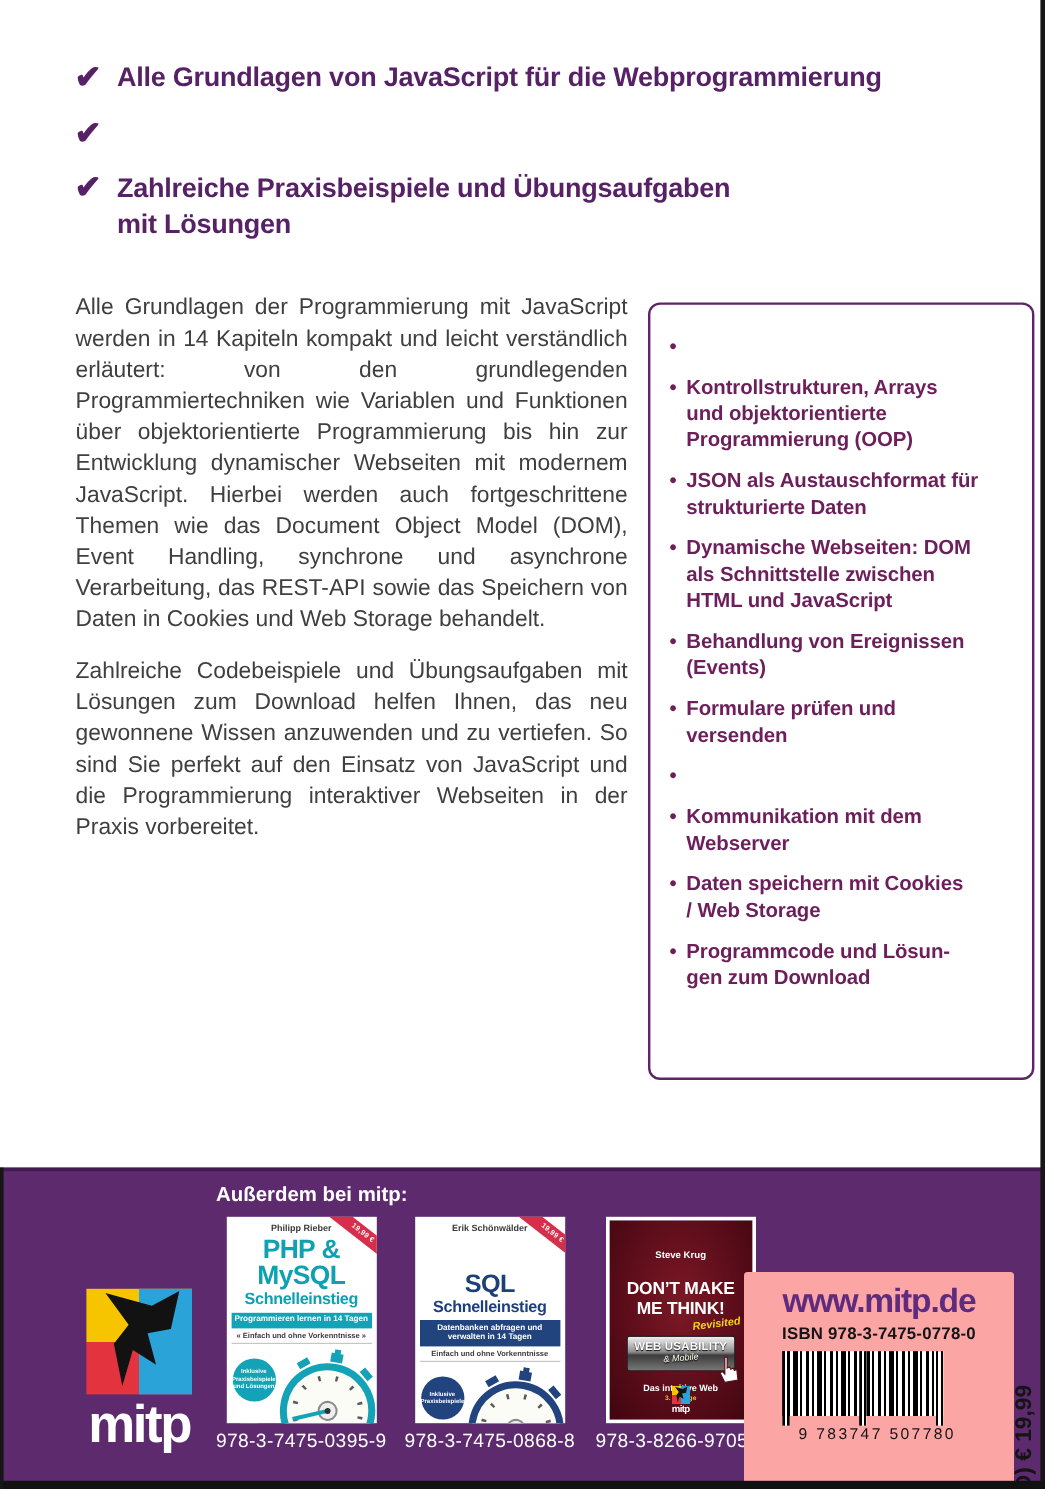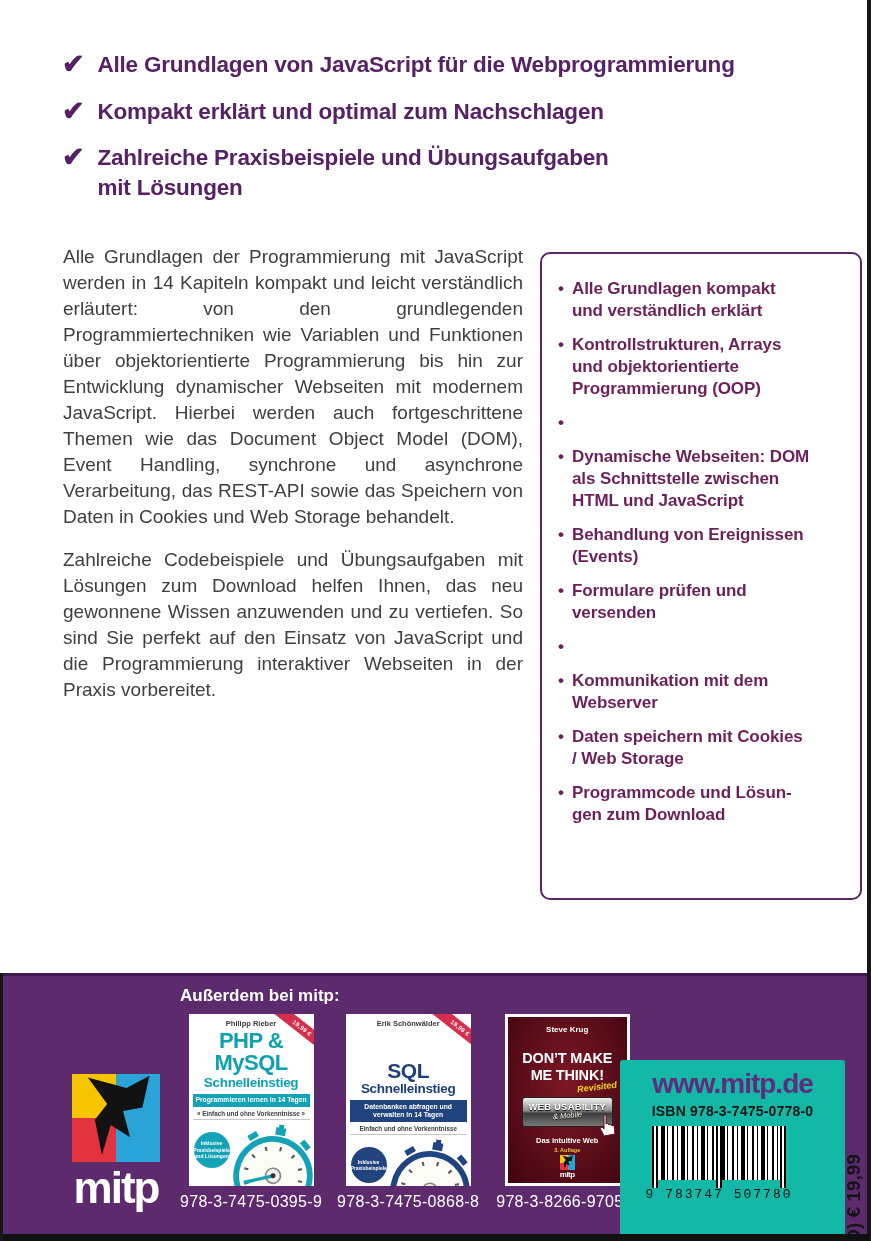--- a/index.html
+++ b/index.html
@@ -67,97 +67,96 @@
     background-image:linear-gradient(90deg,rgba(0,0,0,0) 50%,#2aa4d8 50%),
                      linear-gradient(180deg,#f7c500 50%,#e2333f 50%);}
   .mini-sq::after{content:"";position:absolute;inset:0;background:#121212;
     clip-path:polygon(18% 4%,62% 16%,88% 2%,80% 38%,58% 42%,66% 72%,44% 58%,34% 92%,26% 52%,40% 34%);}
   .mini-word{display:block;font-size:8px;font-weight:bold;color:#444;letter-spacing:-0.5px;}
   .ribbon{position:absolute;top:8px;right:-26px;transform:rotate(38deg);background:#d62f4b;
     color:#fff;font-weight:bold;font-size:6px;padding:3px 26px;letter-spacing:0.3px;}
   
   .cover.krug{background:radial-gradient(ellipse at 50% 42%,#7d1826 0%,#5c0d1a 55%,#3f050f 100%);
     border:3px solid #ffffff;padding-top:8px;}
-  .cv-author.white{color:#ffffff;font-size:8px;}
+  .cv-author.white{color:#ffffff;font-size:8px;margin-top:16px;}
   .cv-title.white{color:#ffffff;font-size:14.5px;letter-spacing:-0.2px;margin-top:16px;line-height:1.15;}
   .cv-revisited{color:#f5d417;font-style:italic;font-size:9px;font-weight:bold;
     transform:rotate(-7deg);margin:-1px 6px 0 auto;width:fit-content;}
   .cv-chrome{position:relative;margin:5px 10px 0 10px;background:linear-gradient(180deg,#f0f0f0 0%,#8e8e8e 45%,#3c3c3c 55%,#777 100%);
     border:1px solid #222;border-radius:3px;padding:3px 2px 6px 2px;}
   .cv-chrome-main{color:#ffffff;font-weight:bold;font-size:9.5px;letter-spacing:0.2px;
     text-shadow:0 1px 1px #000;}
   .cv-chrome-sub{color:#fffbe8;font-style:italic;font-size:7.5px;margin-top:-1px;
     transform:rotate(-5deg);text-shadow:0 1px 1px #000;}
   .cursor-icon{position:absolute;right:-6px;bottom:-12px;}
   .cv-tag-white{margin-top:9px;color:#ffffff;font-weight:bold;font-size:7.5px;}
   .cv-edition{margin-top:2px;color:#f0c23c;font-weight:bold;font-size:5.5px;}
   .mini-mitp.center{left:50%;transform:translateX(-50%);bottom:4px;}
   .mini-mitp.center .mini-word{color:#ffffff;}
   
-  .barcode-panel{position:absolute;left:620px;top:84px;width:225px;height:178px;background:#14b8a6;
+  .barcode-panel{position:absolute;left:620px;top:84px;width:225px;height:178px;background:#fca5a5;
     border-radius:3px;box-sizing:border-box;text-align:center;padding-top:10px;}
   .bp-url{color:#5e2b7e;font-weight:bold;font-size:28px;letter-spacing:-1px;line-height:1;}
   .bp-isbn{margin-top:5px;color:#141414;font-weight:bold;font-size:14px;letter-spacing:0.2px;}
   .bp-barcode{position:relative;width:150px;height:62px;margin:7px 0 0 24px;}
   .bp-bars{position:absolute;left:8px;top:0;width:134px;height:54px;
     background:repeating-linear-gradient(90deg,#000 0 2px,#fff 2px 5px,#000 5px 6px,#fff 6px 9px,
       #000 9px 13px,#fff 13px 15px,#000 15px 16px,#fff 16px 20px);}
   .bp-guard-l,.bp-guard-m,.bp-guard-r{position:absolute;top:0;width:6px;height:62px;
     background:repeating-linear-gradient(90deg,#000 0 2px,#fff 2px 4px);}
   .bp-guard-l{left:8px;} .bp-guard-m{left:72px;} .bp-guard-r{left:136px;}
-  .bp-digits{position:absolute;left:0;bottom:-14px;width:150px;color:#141414;font-size:13px;
-    letter-spacing:2px;font-family:Liberation Mono, monospace;}
+  .bp-digits{position:absolute;left:12px;bottom:-14px;width:150px;color:#141414;font-size:13px;
+    letter-spacing:2px;font-family:Liberation Sans, sans-serif;}
   .bp-price{position:absolute;right:2px;top:94px;transform:rotate(-90deg);transform-origin:right top;
     color:#141414;font-weight:bold;font-size:19px;white-space:nowrap;}
   
   .edge-right{position:absolute;right:0;top:0;width:4px;height:1241px;background:#161616;}
   .edge-bottom{position:absolute;left:0;bottom:0;width:871px;height:7px;background:#111111;}
   .edge-left{position:absolute;left:0;top:973px;width:3px;height:268px;background:#161616;}
 </style>
 </head>
 <body>
 
 <div class="page">
 
   <section class="checklist">
     <div class="check-row">
       <span class="check-icon">✔</span>
       <span class="check-text">Alle Grundlagen von JavaScript für die Webprogrammierung</span>
     </div>
     <div class="check-row">
       <span class="check-icon">✔</span>
-      <span class="check-text">Kompakt erklärt und optimal zum Nachschlagen</span>
     </div>
     <div class="check-row">
       <span class="check-icon">✔</span>
       <span class="check-text">Zahlreiche Praxisbeispiele und Übungsaufgaben
 mit Lösungen</span>
     </div>
   </section>
 
   <section class="intro">
     <p>Alle Grundlagen der Programmierung mit JavaScript werden in 14 Kapiteln kompakt und leicht verständlich erläutert: von den grundlegenden Programmiertechniken wie Variablen und Funktionen über objektorientierte Programmierung bis hin zur Entwicklung dynamischer Webseiten mit modernem JavaScript. Hierbei werden auch fortgeschrittene Themen wie das Document Object Model (DOM), Event Handling, synchrone und asynchrone Verarbeitung, das REST-API sowie das Speichern von Daten in Cookies und Web Storage behandelt.</p>
     <p>Zahlreiche Codebeispiele und Übungsaufgaben mit Lösungen zum Download helfen Ihnen, das neu gewonnene Wissen anzuwenden und zu vertiefen. So sind Sie perfekt auf den Einsatz von JavaScript und die Programmierung interaktiver Webseiten in der Praxis vorbereitet.</p>
   </section>
 
   <aside class="topics">
     <ul>
       <li>
           <span class="topic-bullet">•</span>
-          <span class="topic-text">Alle Grundlagen kompakt
-und verständlich erklärt</span>
         </li>
       <li>
           <span class="topic-bullet">•</span>
           <span class="topic-text">Kontrollstrukturen, Arrays
 und objektorientierte
 Programmierung (OOP)</span>
         </li>
       <li>
           <span class="topic-bullet">•</span>
+          <span class="topic-text">JSON als Austauschformat für
+strukturierte Daten</span>
         </li>
       <li>
           <span class="topic-bullet">•</span>
           <span class="topic-text">Dynamische Webseiten: DOM
 als Schnittstelle zwischen
 HTML und JavaScript</span>
         </li>
       <li>
           <span class="topic-bullet">•</span>
           <span class="topic-text">Behandlung von Ereignissen

